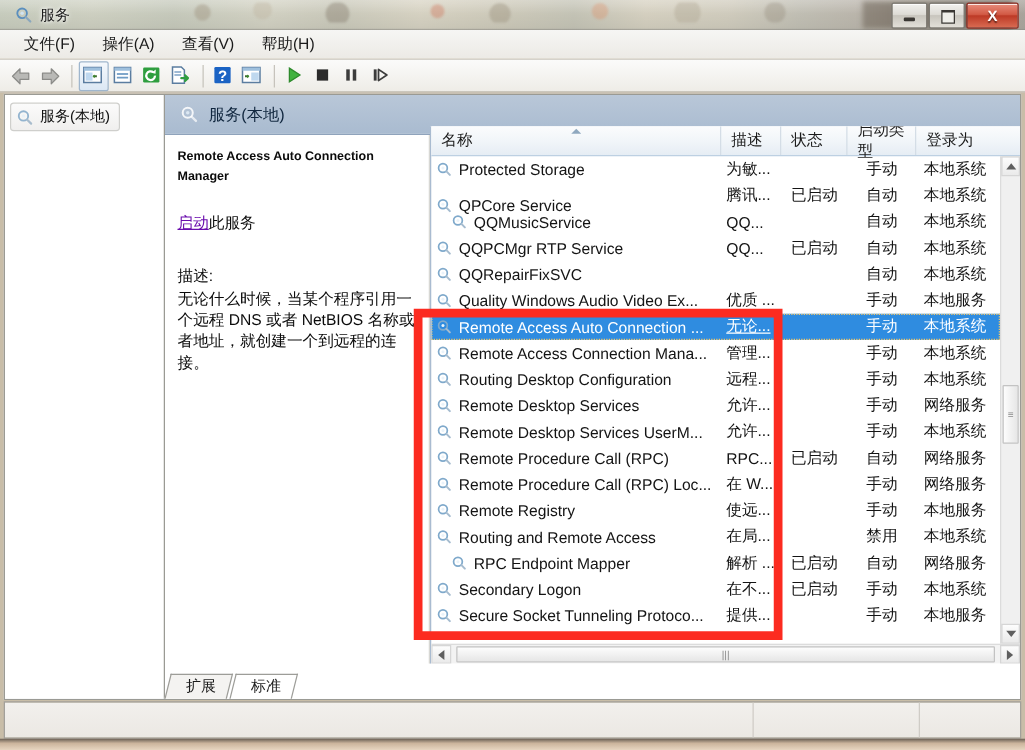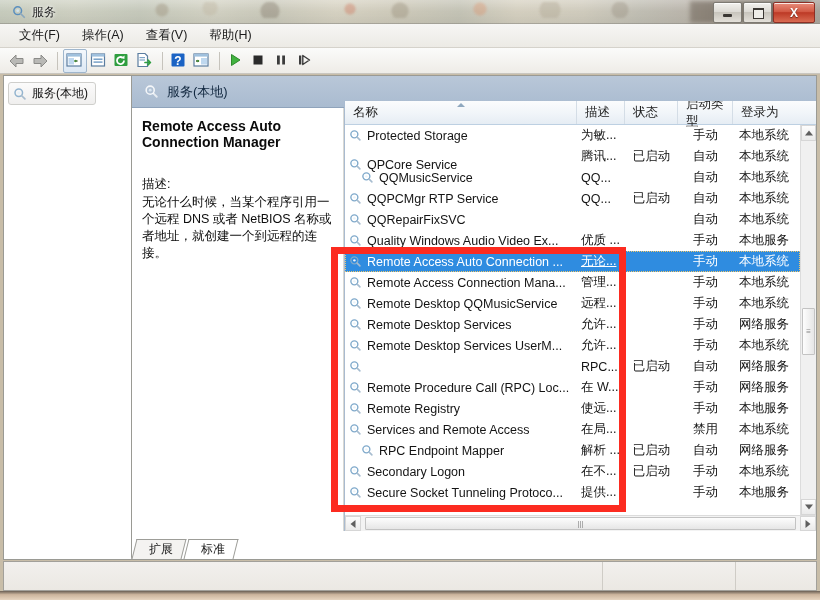--- a/index.html
+++ b/index.html
@@ -119,21 +119,21 @@
     border-bottom:1px solid #8fa3bb;box-sizing:border-box;
     display:flex;align-items:center;padding-left:12px;gap:8px;
   }
   #pane-head .ht{font-size:13px;color:#11273f;}
   
   #details{
     position:absolute;left:0;top:32px;width:212px;bottom:28px;
     background:#fff;box-sizing:border-box;padding:10px 8px 0 10px;
     border-right:1px solid #d8d8d4;overflow:hidden;
   }
-  #details .svc-title{font-size:14px;font-weight:bold;color:#0b0b0b;line-height:16px;}
+  #details .svc-title{font-size:10px;font-weight:bold;color:#0b0b0b;line-height:16px;}
   #details .action{margin-top:20px;font-size:12.5px;color:#0b0b0b;}
   #details .action .lnk{color:#6a0dad;text-decoration:underline;cursor:pointer;}
   #details .desc-label{margin-top:26px;font-size:12.5px;color:#0b0b0b;}
   #details .desc-text{margin-top:1px;font-size:12.5px;color:#0b0b0b;line-height:17px;}
 
   
   #listview{
     position:absolute;left:212px;top:25px;right:0;bottom:28px;
     background:#fff;border-left:1px solid #a9bbd0;box-sizing:border-box;
     overflow:hidden;
@@ -372,20 +372,21 @@
             <circle cx="6.6" cy="6.6" r="4.3" fill="none" stroke="#ffffff" stroke-width="1.7" opacity=".85"></circle>
             <circle cx="6.6" cy="6.6" r="1.5" fill="#dbe7f2"></circle>
             <path d="M10 10 l3.6 3.6" stroke="#ffffff" stroke-width="2" stroke-linecap="round" opacity=".7"></path>
           </svg>
         </span>
         <span class="ht">服务(本地)</span>
       </div>
 
       <div id="details">
         <div class="svc-title">Remote Access Auto Connection Manager</div>
+        <div class="action"><span class="lnk">启动</span><span>此服务</span></div>
         <div class="desc-label">描述:</div>
         <div class="desc-text">无论什么时候，当某个程序引用一个远程 DNS 或者 NetBIOS 名称或者地址，就创建一个到远程的连接。</div>
       </div>
 
       <div id="listview">
 
         <div id="list-header">
           <div class="hc" style="width:232px">
             <span class="sortarrow"></span>
             <span>名称</span>
@@ -535,21 +536,21 @@
             </div>
             <div class="row">
               <div class="c name" style="width: 232px;">
                 <span>
                   <svg width="13" height="13" viewBox="0 0 16 16">
                     <circle cx="6.6" cy="6.6" r="4.3" fill="none" stroke="#7fa9cb" stroke-width="1.7"></circle>
                     <circle cx="6.6" cy="6.6" r="1.5" fill="#eaf3fa"></circle>
                     <path d="M10 10 l3.4 3.4" stroke="#a6bccf" stroke-width="2" stroke-linecap="round"></path>
                   </svg>
                 </span>
-                <span>Remote Desktop QQMusicService</span>
+                <span>Routing Desktop Configuration</span>
               </div>
               <div class="c" style="width: 48px; padding-left: 4px;">远程...</div>
               <div class="c" style="width: 53px; justify-content: center; display: flex;"></div>
               <div class="c" style="width: 55px; justify-content: center; display: flex;">手动</div>
               <div class="c" style="width: 62px; padding-left: 6px;">本地系统</div>
             </div>
             <div class="row">
               <div class="c name" style="width: 232px;">
                 <span>
                   <svg width="13" height="13" viewBox="0 0 16 16">
@@ -583,20 +584,21 @@
             </div>
             <div class="row">
               <div class="c name" style="width: 232px;">
                 <span>
                   <svg width="13" height="13" viewBox="0 0 16 16">
                     <circle cx="6.6" cy="6.6" r="4.3" fill="none" stroke="#7fa9cb" stroke-width="1.7"></circle>
                     <circle cx="6.6" cy="6.6" r="1.5" fill="#eaf3fa"></circle>
                     <path d="M10 10 l3.4 3.4" stroke="#a6bccf" stroke-width="2" stroke-linecap="round"></path>
                   </svg>
                 </span>
+                <span>Remote Procedure Call (RPC)</span>
               </div>
               <div class="c" style="width: 48px; padding-left: 4px;">RPC...</div>
               <div class="c" style="width: 53px; justify-content: center; display: flex;">已启动</div>
               <div class="c" style="width: 55px; justify-content: center; display: flex;">自动</div>
               <div class="c" style="width: 62px; padding-left: 6px;">网络服务</div>
             </div>
             <div class="row">
               <div class="c name" style="width: 232px;">
                 <span>
                   <svg width="13" height="13" viewBox="0 0 16 16">
@@ -630,21 +632,21 @@
             </div>
             <div class="row">
               <div class="c name" style="width: 232px;">
                 <span>
                   <svg width="13" height="13" viewBox="0 0 16 16">
                     <circle cx="6.6" cy="6.6" r="4.3" fill="none" stroke="#7fa9cb" stroke-width="1.7"></circle>
                     <circle cx="6.6" cy="6.6" r="1.5" fill="#eaf3fa"></circle>
                     <path d="M10 10 l3.4 3.4" stroke="#a6bccf" stroke-width="2" stroke-linecap="round"></path>
                   </svg>
                 </span>
-                <span>Services and Remote Access</span>
+                <span>Routing and Remote Access</span>
               </div>
               <div class="c" style="width: 48px; padding-left: 4px;">在局...</div>
               <div class="c" style="width: 53px; justify-content: center; display: flex;"></div>
               <div class="c" style="width: 55px; justify-content: center; display: flex;">禁用</div>
               <div class="c" style="width: 62px; padding-left: 6px;">本地系统</div>
             </div>
             <div class="row">
               <div class="c name" style="width: 232px; padding-left: 16px;">
                 <span>
                   <svg width="13" height="13" viewBox="0 0 16 16">

